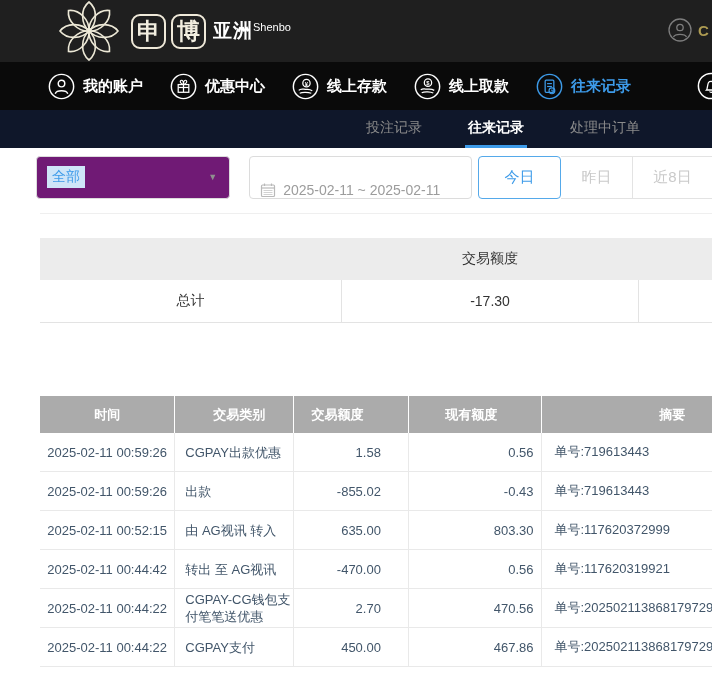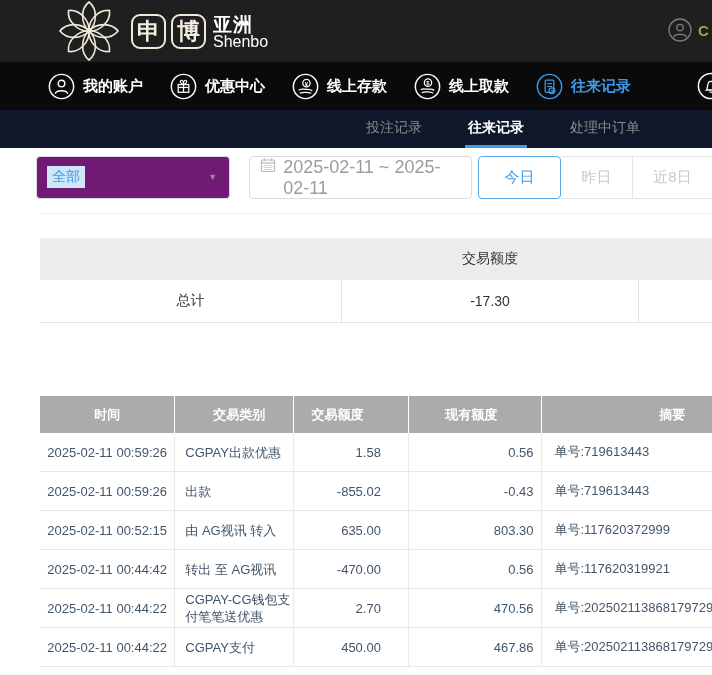--- a/index.html
+++ b/index.html
@@ -7,23 +7,23 @@
               font-family:"Liberation Sans","DejaVu Sans",sans-serif; }
   .page { position:relative; width:712px; height:675px; overflow:hidden; }
 
   
   .topbar { position:relative; height:62px; background:#1f1f1f; overflow:hidden; }
   .logo { position:absolute; left:55px; top:0; height:62px; display:flex; align-items:center; }
   .logo-flower { margin-right:8px; }
   .logo-box { width:35px; height:35px; border:2px solid #efe9d9; border-radius:9px;
               color:#f2eee0; font-size:23px; font-weight:bold; display:flex;
               align-items:center; justify-content:center; margin-right:5px; }
-  .logo-right { display:flex; flex-direction:column; margin-left:2px; }
+  .logo-right { display:flex; flex-direction:row; margin-left:2px; }
   .logo-region { color:#fff; font-size:19px; font-weight:bold; letter-spacing:1px; line-height:20px; }
-  .logo-en { color:#fff; font-size:16px; line-height:13px; }
+  .logo-en { color:#fff; font-size:11px; line-height:13px; }
   .user-area { position:absolute; right:0; top:18px; display:flex; align-items:center; }
   .partial-user { color:#ad9b52; font-size:15px; font-weight:bold; margin-left:6px;
                   width:14px; overflow:hidden; white-space:nowrap; }
 
   
   .mainnav { position:relative; height:48px; background:#0a0a0a; display:flex;
              align-items:center; padding-left:48px; gap:27px; overflow:hidden; }
   .nav-item { display:flex; align-items:center; gap:8px; color:#fff; font-size:15px;
               font-weight:bold; cursor:pointer; white-space:nowrap; }
   .nav-item.active { color:#3d9be9; }
@@ -39,22 +39,22 @@
 
   
   .content { background:#fff; }
   .filters { display:flex; align-items:center; margin:7px 0 0 36px; height:44px; }
   .dd { width:201px; height:43px; border:1px solid #dcdcdc; border-radius:4px;
         display:flex; align-items:center; justify-content:space-between;
         padding:0 12px 0 10px; cursor:pointer; background:#701a75; }
   .dd-chip { background:#cfe5f8; color:#3d9be9; font-size:14px; padding:2px 5px; }
   .dd-caret { color:#8f8f8f; font-size:9px; }
   .datebox { width:231px; height:43px; border:1px solid #dcdcdc; border-radius:4px;
-             display:flex; align-items:flex-start; margin-left:19px; padding:0 10px;
-             color:#9c9c9c; font-size:18px; cursor:pointer; background:#fff; }
+             display:flex; align-items:flex-end; margin-left:19px; padding:0 10px;
+             color:#9c9c9c; font-size:14px; cursor:pointer; background:#fff; }
   .datebox svg { margin-right:7px; flex:none; }
   .quick { display:flex; margin-left:6px; height:43px; }
   .qbtn { height:43px; display:flex; align-items:center; justify-content:center;
           font-size:15px; cursor:pointer; white-space:nowrap; }
   .qbtn.active { width:83px; border:1px solid #55a9ea; border-radius:4px; color:#3d9be9; }
   .qbtn.plain { width:71px; border-top:1px solid #e3e3e3; border-bottom:1px solid #e3e3e3;
                 color:#c9c9c9; }
   .qbtn.plain + .qbtn.plain { border-left:1px solid #e3e3e3; }
   .qbtn.last { width:80px; }
 

